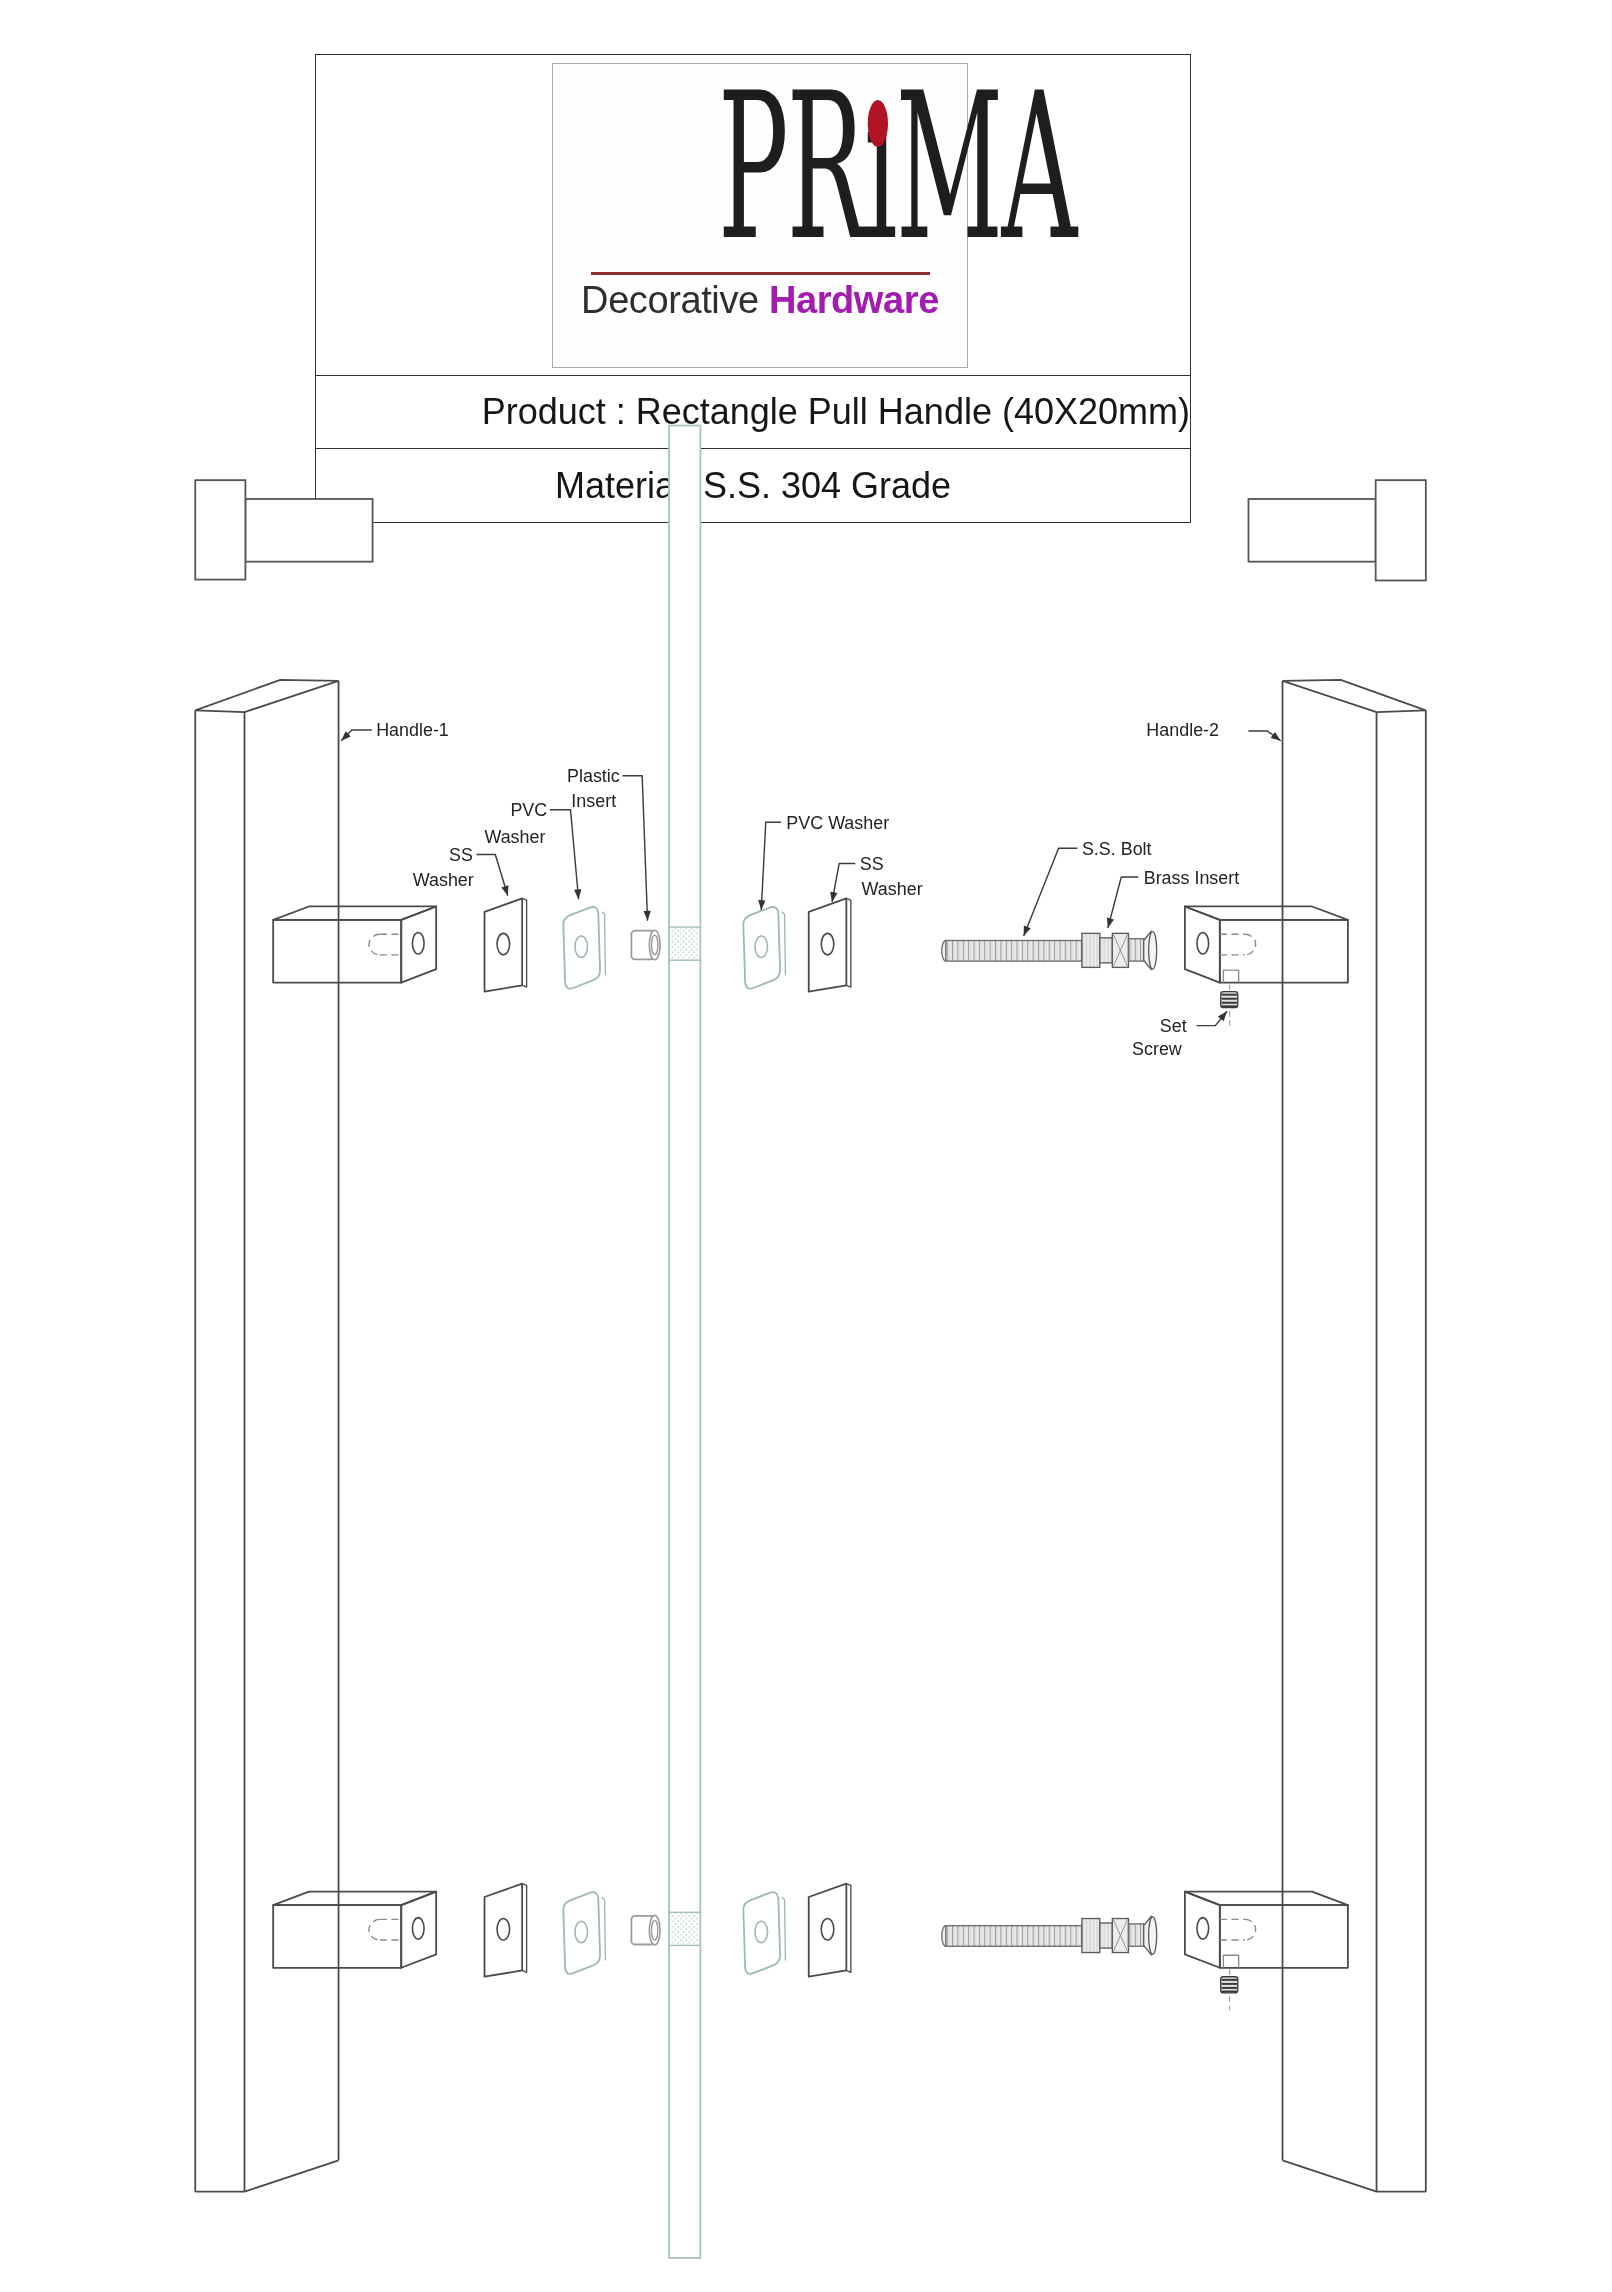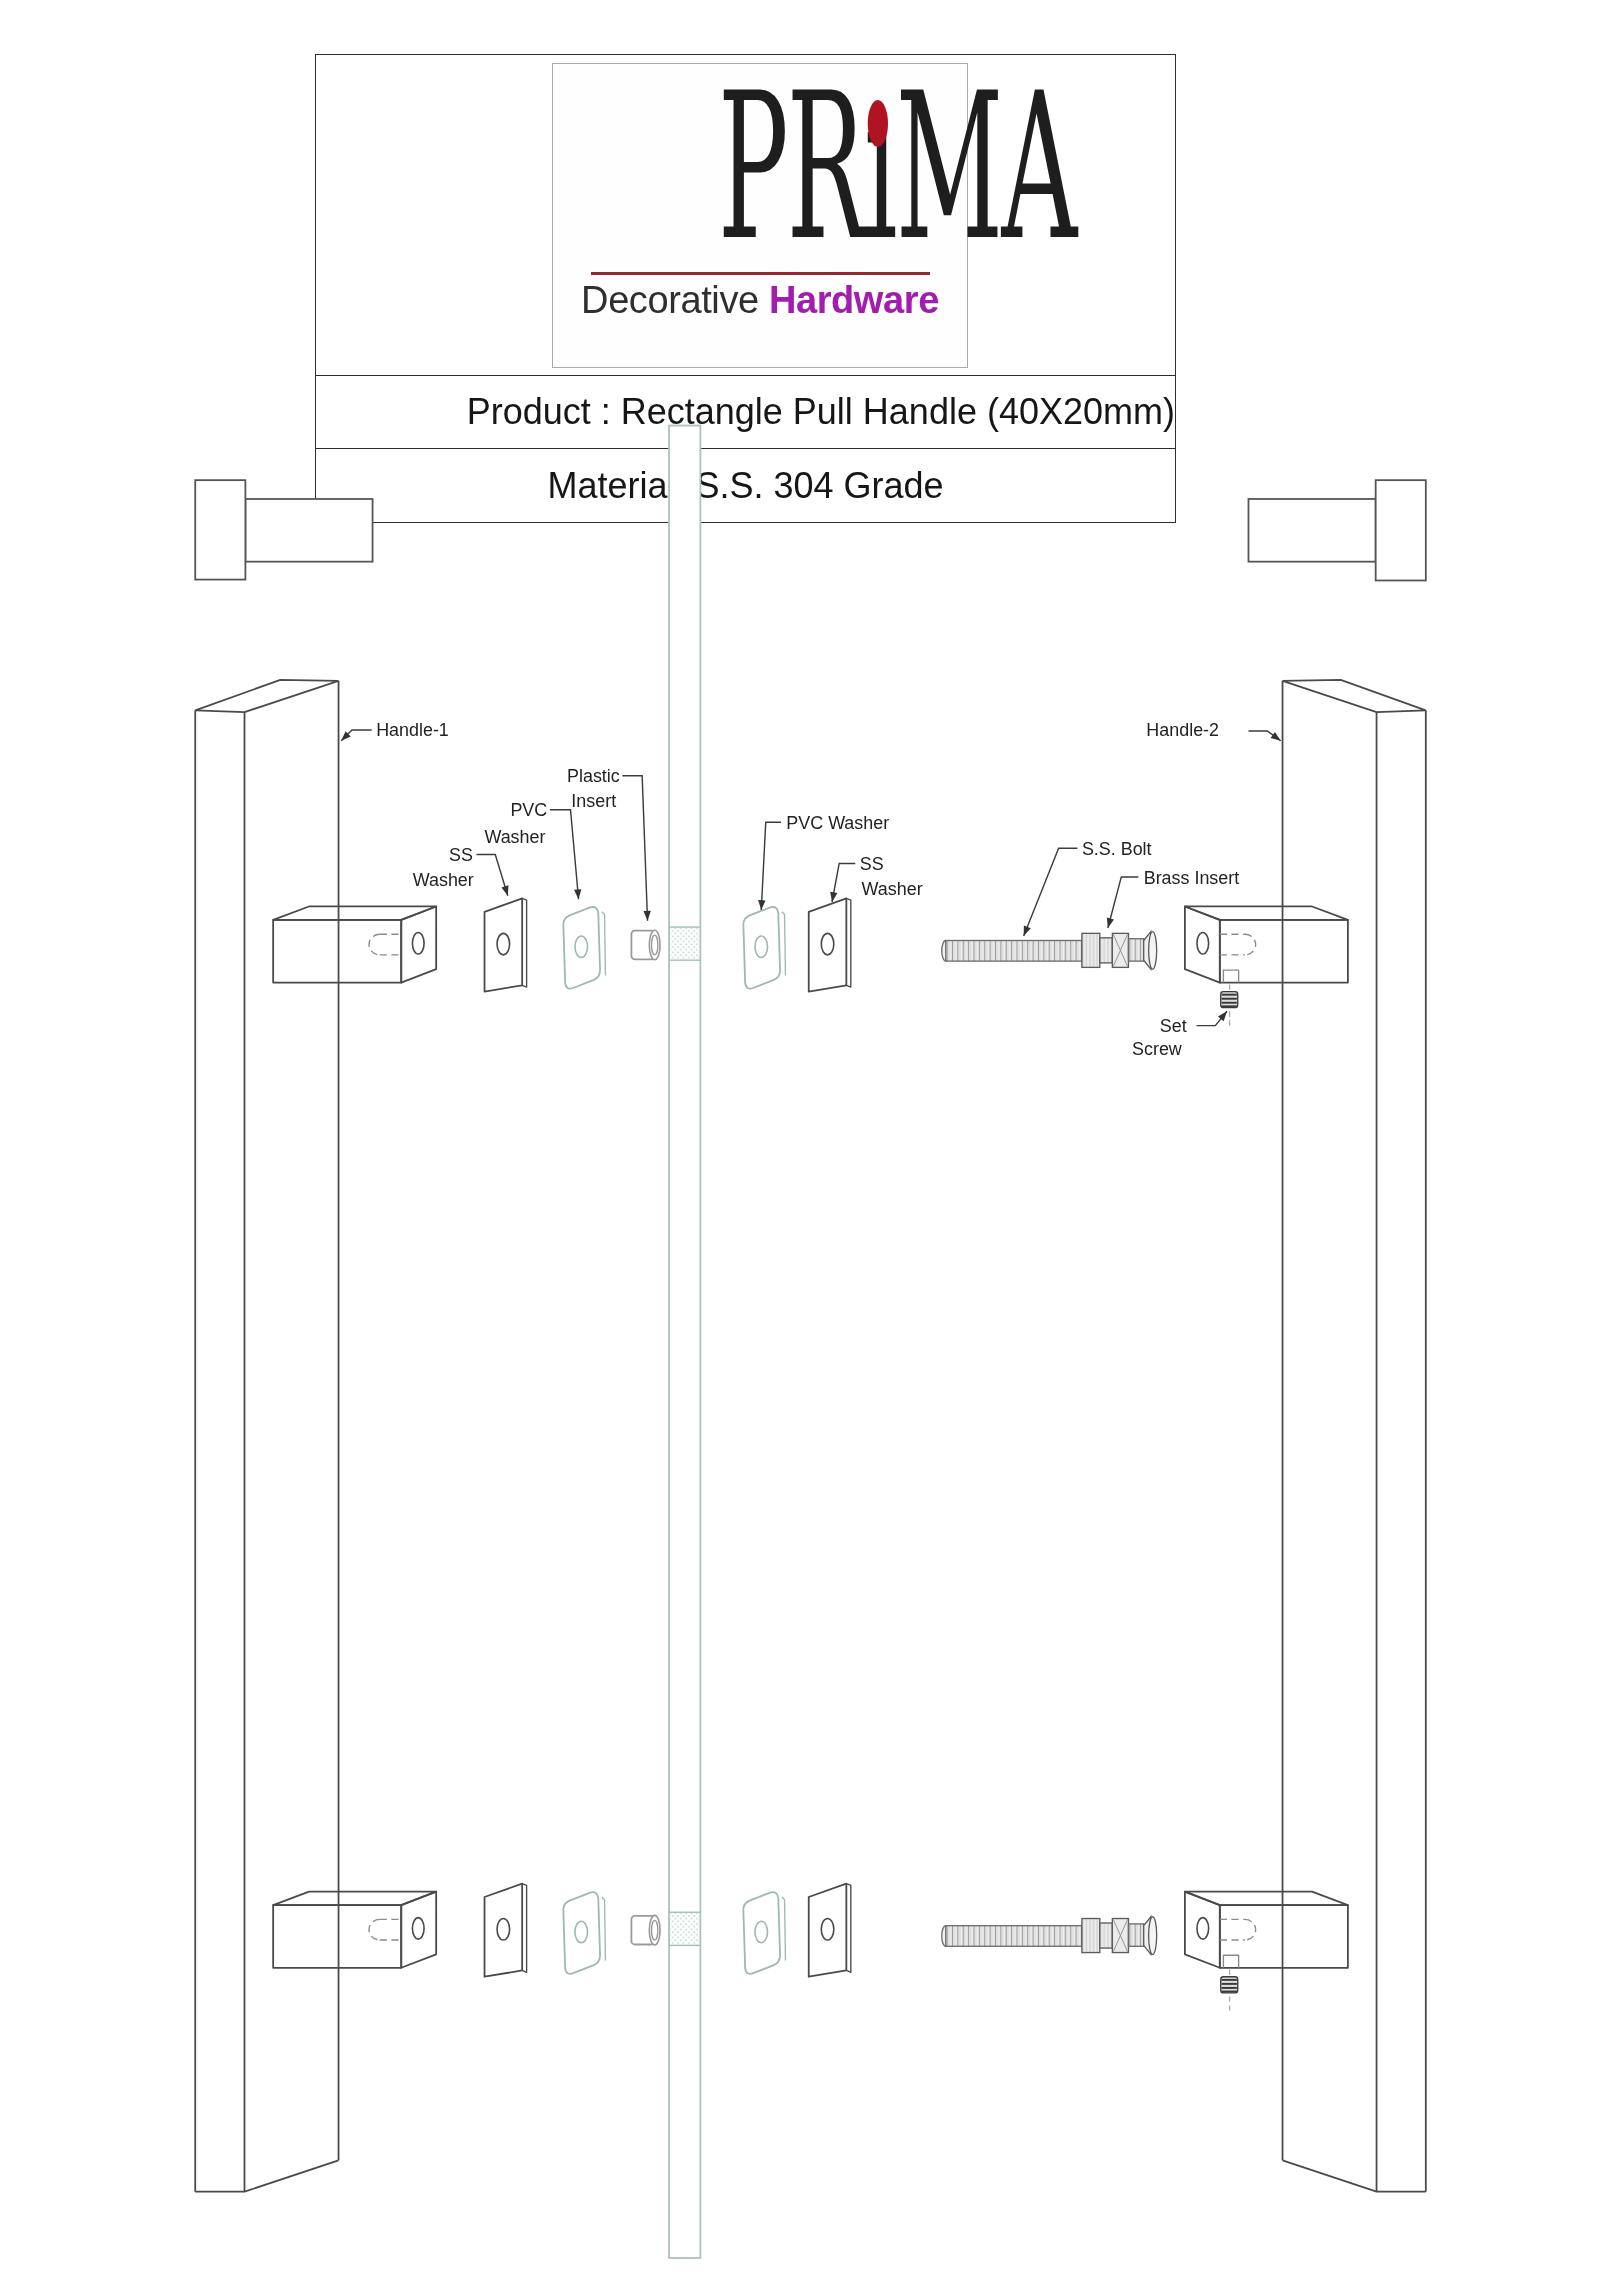--- a/index.html
+++ b/index.html
@@ -1,20 +1,20 @@
 <!DOCTYPE html>
 <html style="font-size:14.3px"><head>
 <meta charset="utf-8">
 <style>
   html,body{margin:0;padding:0;background:#ffffff;}
   .page{position:relative;width:1613px;height:2293px;background:#ffffff;overflow:hidden;
         font-family:"Liberation Sans",sans-serif;}
   
   .title-block{position:absolute;left:315px;top:54px;width:859px;height:467px;
-               border:1.8px solid #2e2e2e;}
+               border:1.8px solid #2e2e2e;padding-left:15px;}
   .logo-row{position:absolute;left:0;top:0;width:100%;height:320px;border-bottom:1.8px solid #2e2e2e;}
   .logo-box{position:absolute;left:236px;top:8px;width:414px;height:303px;border:0.9px solid #ababab;
             background:#fefefe;}
   .brand{position:absolute;top:1.8px;left:0;width:100%;text-align:center;line-height:1;}
   .brand-inner{display:inline-block;font-family:"DejaVu Serif","Liberation Serif",serif;
                font-size:202px;font-weight:500;color:#1e1e1e;transform:scaleX(0.52);
                transform-origin:50% 0;letter-spacing:-3.6px;white-space:nowrap;}
   .logo-i{position:relative;display:inline-block;}
   .logo-i .dot{position:absolute;left:7.2px;top:34px;width:39px;height:47px;border-radius:50%;
                background:#b01423;}

